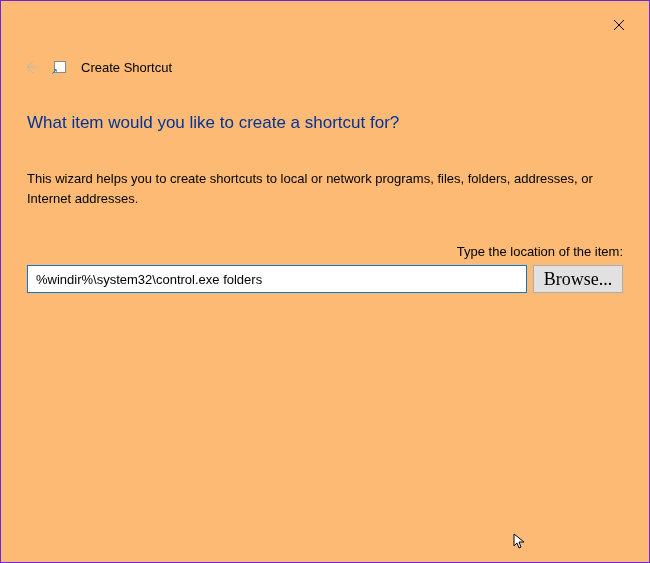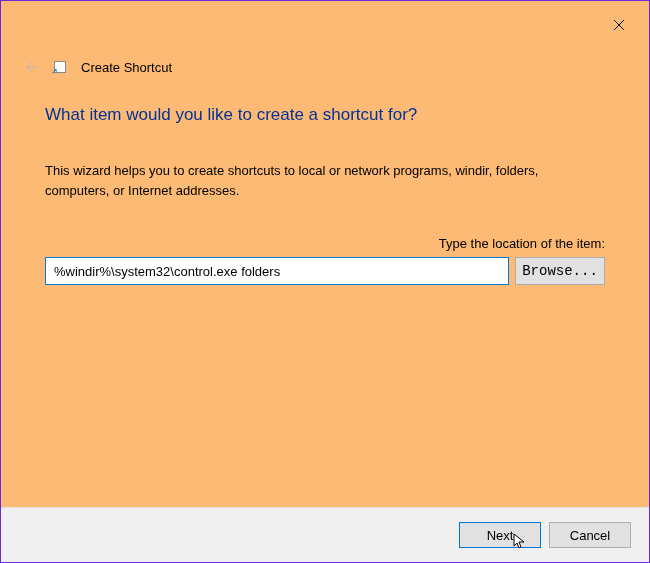--- a/index.html
+++ b/index.html
@@ -83,22 +83,23 @@
       font-size: 8px;
       color: #0066cc;
       bottom: -2px;
       left: -2px;
     }
     .header-title {
       font-size: 13px;
       color: #000;
     }
     .content {
-      padding: 0 44px;
+      padding: 0 26px;
       flex: 1;
+      margin-top: 8px;
     }
     .main-heading {
       font-size: 17px;
       color: #003399;
       font-weight: normal;
       margin-bottom: 36px;
     }
     .description {
       font-size: 13px;
       color: #000;
@@ -125,22 +126,22 @@
       padding: 0 8px;
       font-family: "Segoe UI", Tahoma, sans-serif;
       font-size: 13px;
       outline: none;
     }
     .browse-btn {
       width: 90px;
       height: 28px;
       background: #e1e1e1;
       border: 1px solid #adadad;
-      font-family: Liberation Mono, monospace;
-      font-size: 14px;
+      font-family: Liberation Serif, serif;
+      font-size: 18px;
       cursor: pointer;
     }
     .continue-text {
       font-size: 13px;
       color: #000;
     }
     .footer {
       border-top: 1px solid #dfdfdf;
       background: #f0f0f0;
       padding: 14px 18px;
@@ -192,32 +193,28 @@
         <path d="M10 2 L4 8 L10 14" fill="none" stroke="#b8b8b8" stroke-width="1"></path>
         <line x1="4" y1="8" x2="14" y2="8" stroke="#b8b8b8" stroke-width="1"></line>
       </svg>
     </span>
     <span class="shortcut-icon"></span>
     <span class="header-title">Create Shortcut</span>
   </div>
 
   <div class="content">
     <h1 class="main-heading">What item would you like to create a shortcut for?</h1>
-    <p class="description">This wizard helps you to create shortcuts to local or network programs, windir, folders, computers, or Internet addresses.</p>
+    <p class="description">This wizard helps you to create shortcuts to local or network programs, files, folders, addresses, or Internet addresses.</p>
     <div class="field-label">Type the location of the item:</div>
     <div class="input-row">
       <input type="text" class="location-input" value="%windir%\system32\control.exe folders" style="">
       <button class="browse-btn">Browse...</button>
     </div>
   </div>
 
-  <div class="footer">
-    <button class="footer-btn primary">Next</button>
-    <button class="footer-btn">Cancel</button>
-  </div>
 
   <div class="cursor">
     <svg viewBox="0 0 14 18">
       <path d="M1 1 L1 13 L4 10 L6 15 L8 14 L6 9 L11 9 Z" fill="#fff" stroke="#000" stroke-width="1"></path>
     </svg>
   </div>
 
 </div>
 
 </body></html>

